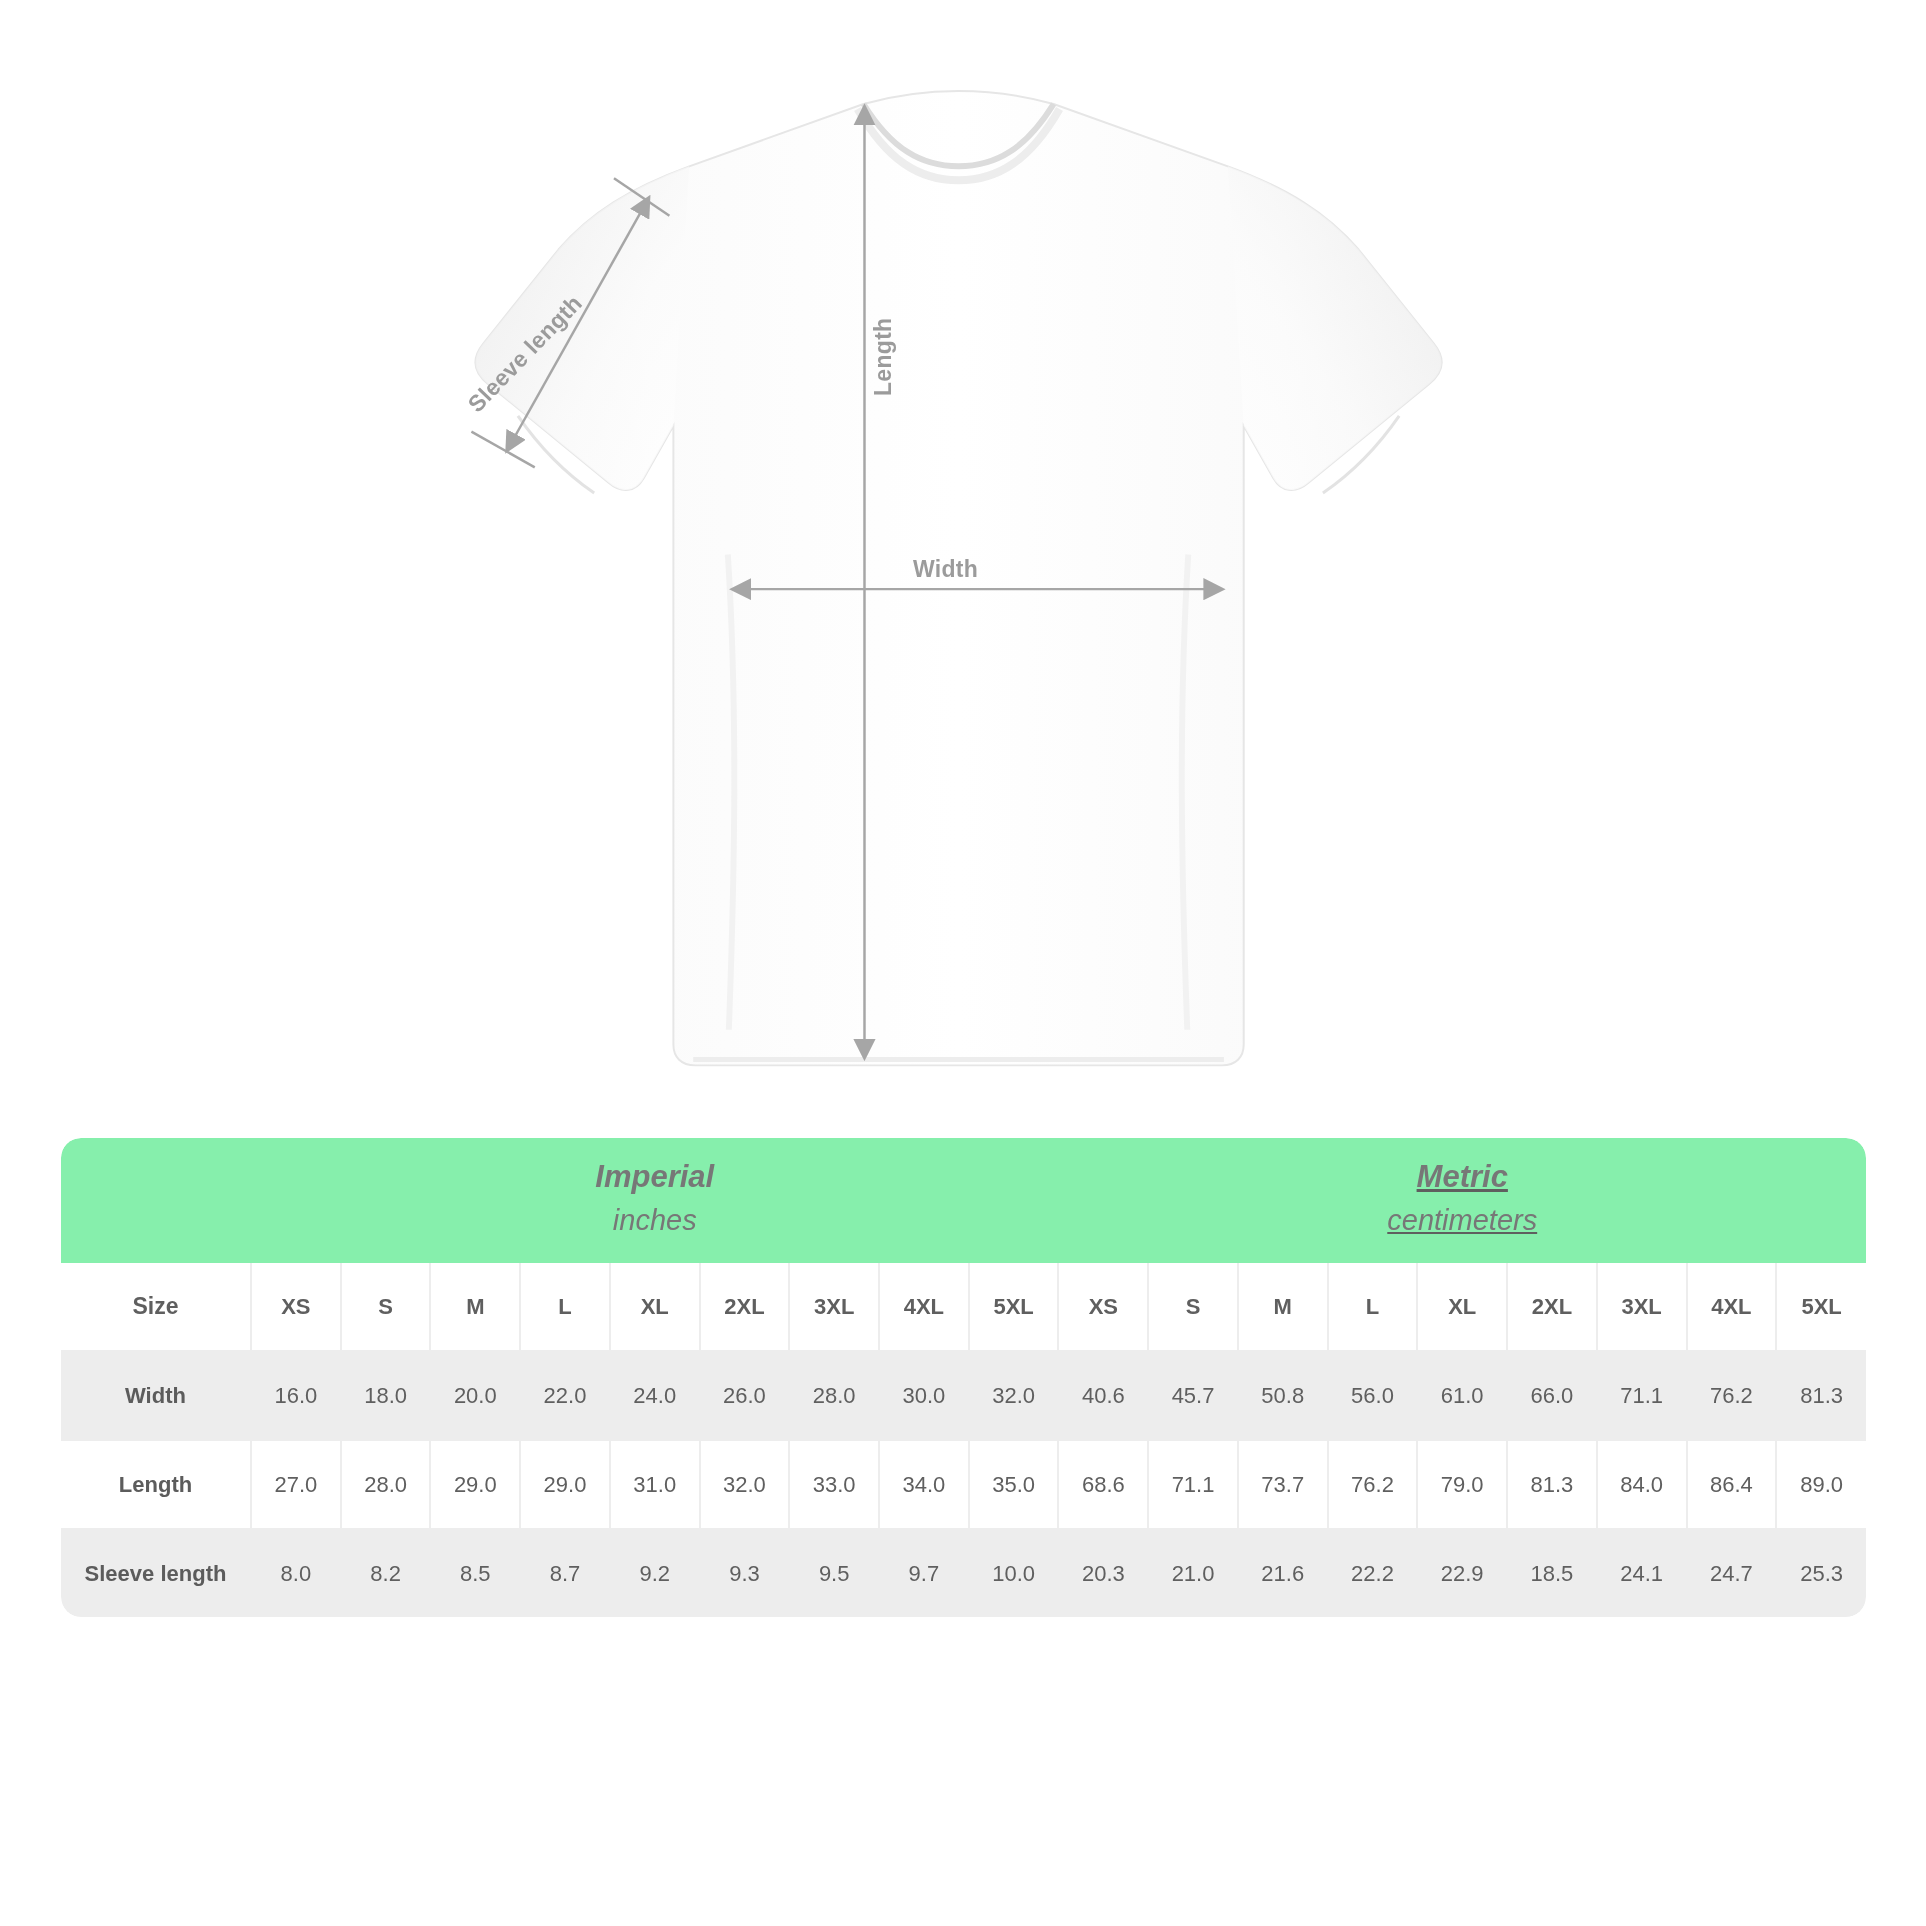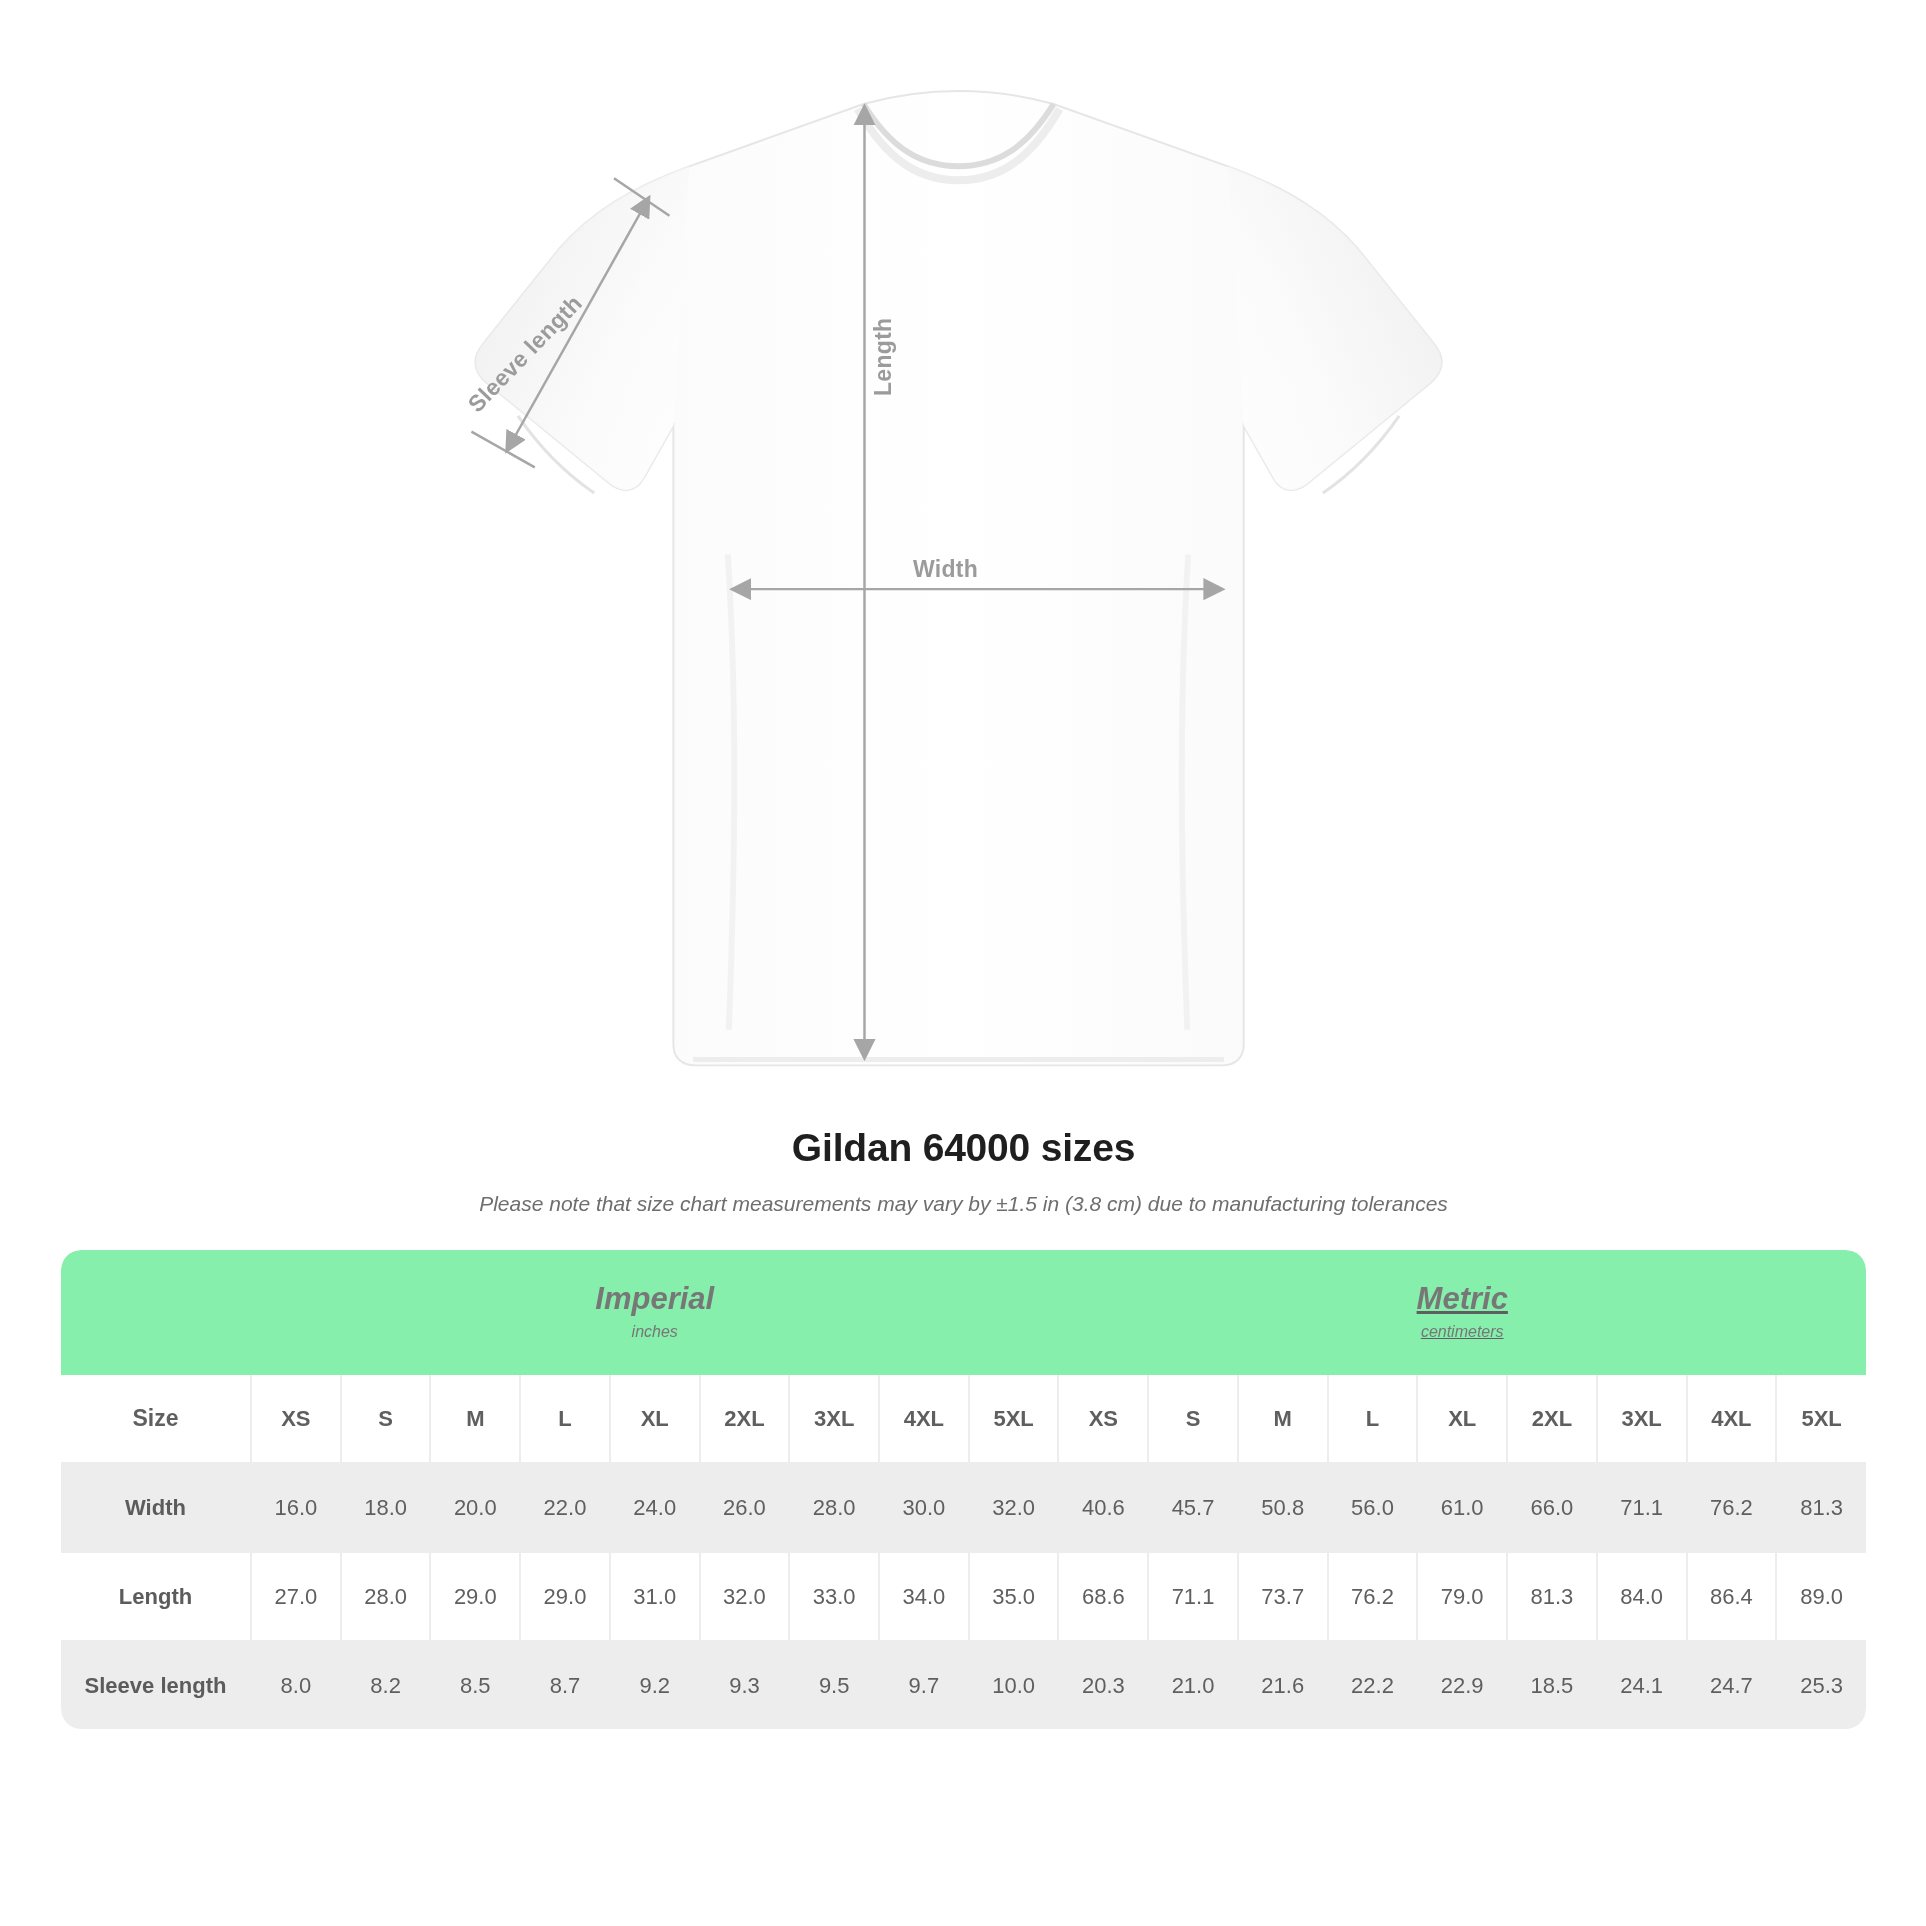--- a/index.html
+++ b/index.html
@@ -97,21 +97,21 @@
   .unit-head-row td:first-child { border-top-left-radius: 20px; }
   .unit-head-row td:last-child { border-top-right-radius: 20px; text-decoration: underline; }
   .unit-sys {
     font-size: 31px;
     font-weight: bold;
     font-style: italic;
     color: #777777;
     line-height: 1.25;
   }
   .unit-name {
-    font-size: 16px;
+    font-size: 29px;
     font-style: italic;
     color: #777777;
     line-height: 1.6;
   }
 
   .header-row td {
     height: 87px;
     background: #ffffff;
     font-weight: bold;
     color: #5c5c5c;
@@ -223,24 +223,20 @@
         <line x1="476" y1="436" x2="540" y2="472"></line>
         <line x1="620" y1="180" x2="676" y2="218"></line>
       </g>
     </svg>
 
     <span class="dim-label width-label">Width</span>
     <span class="dim-label length-label">Length</span>
     <span class="dim-label sleeve-label">Sleeve length</span>
   </div>
 
-  <div class="title-block">
-    <h1 class="chart-title">Gildan 64000 sizes</h1>
-    <div class="chart-note">Please note that size chart measurements may vary by ±1.5 in (3.8 cm) due to manufacturing tolerances</div>
-  </div>
 
   <div class="table-wrap">
     <table class="size-table">
       <colgroup>
         <col class="label-col">
         <col>
           <col>
           <col>
           <col>
           <col>

